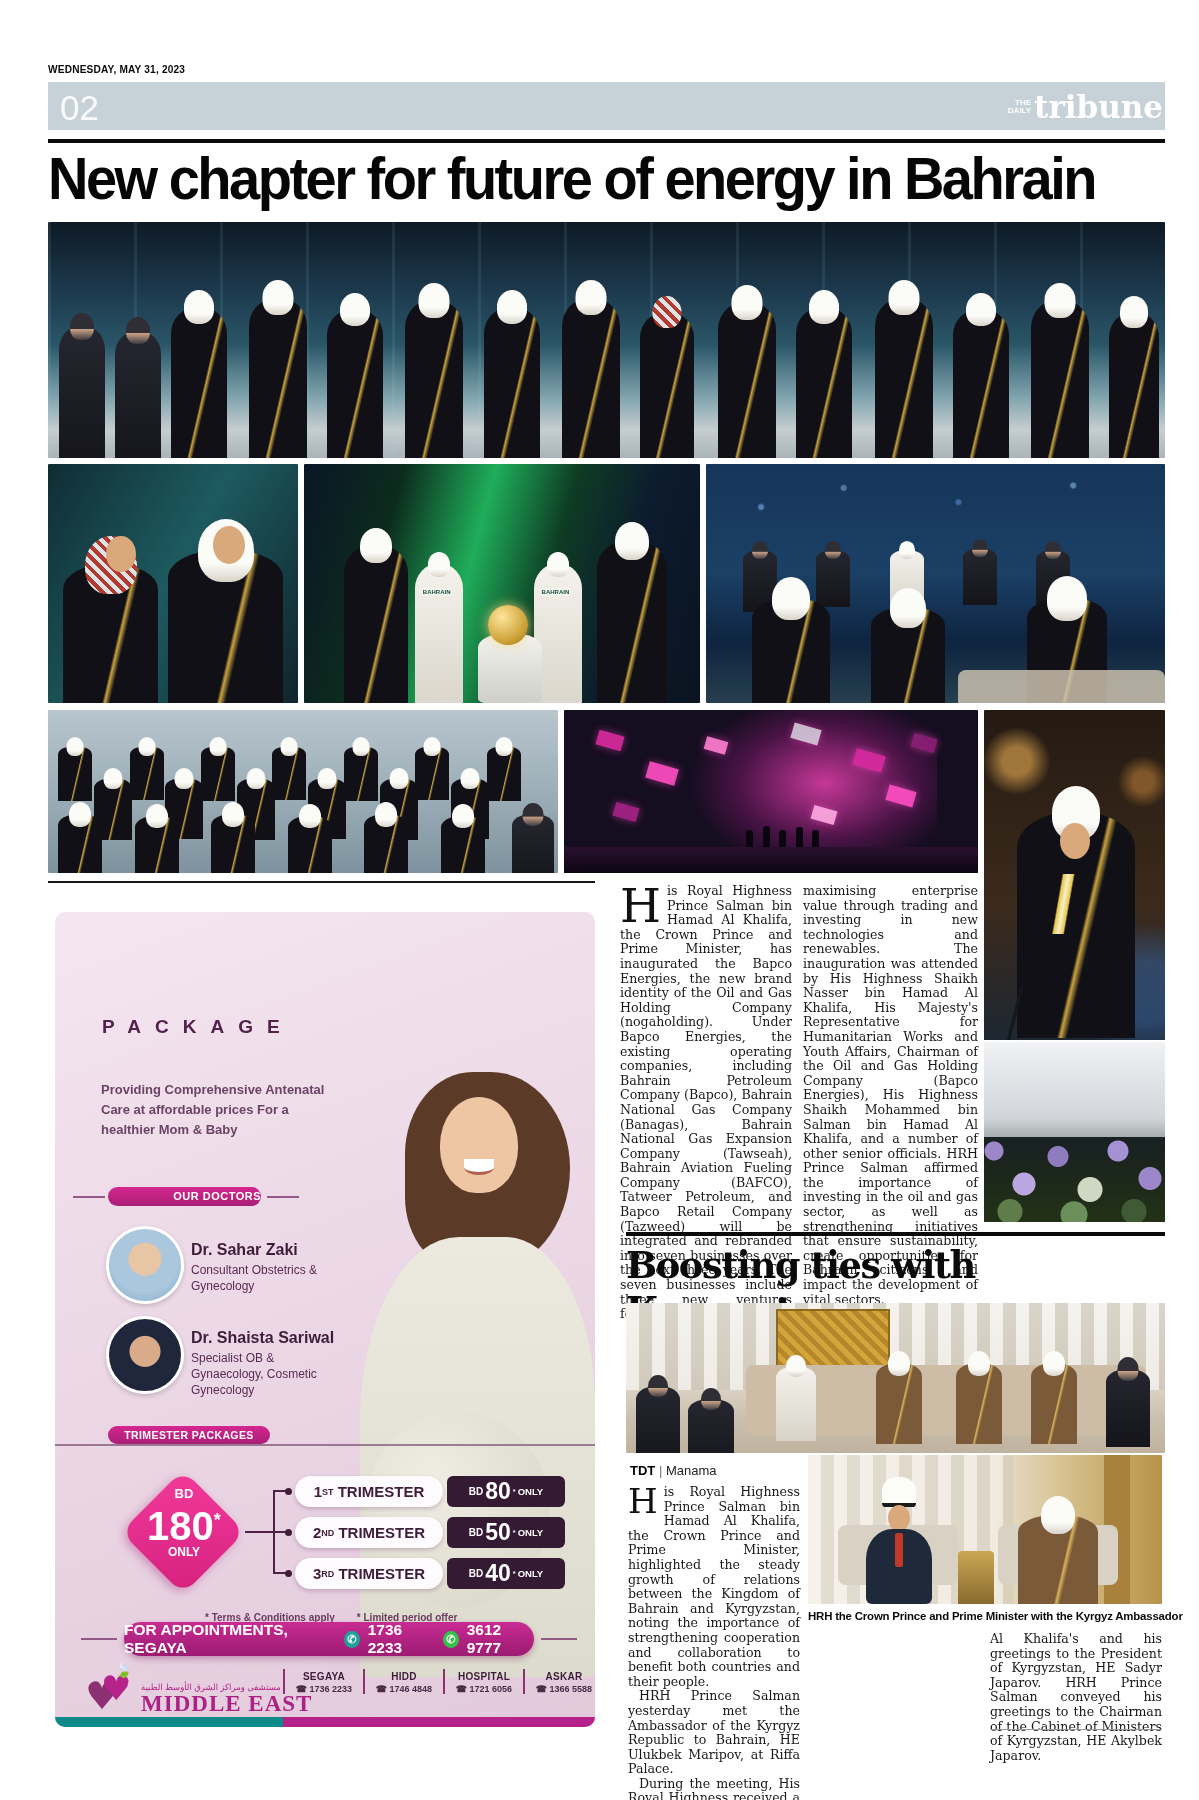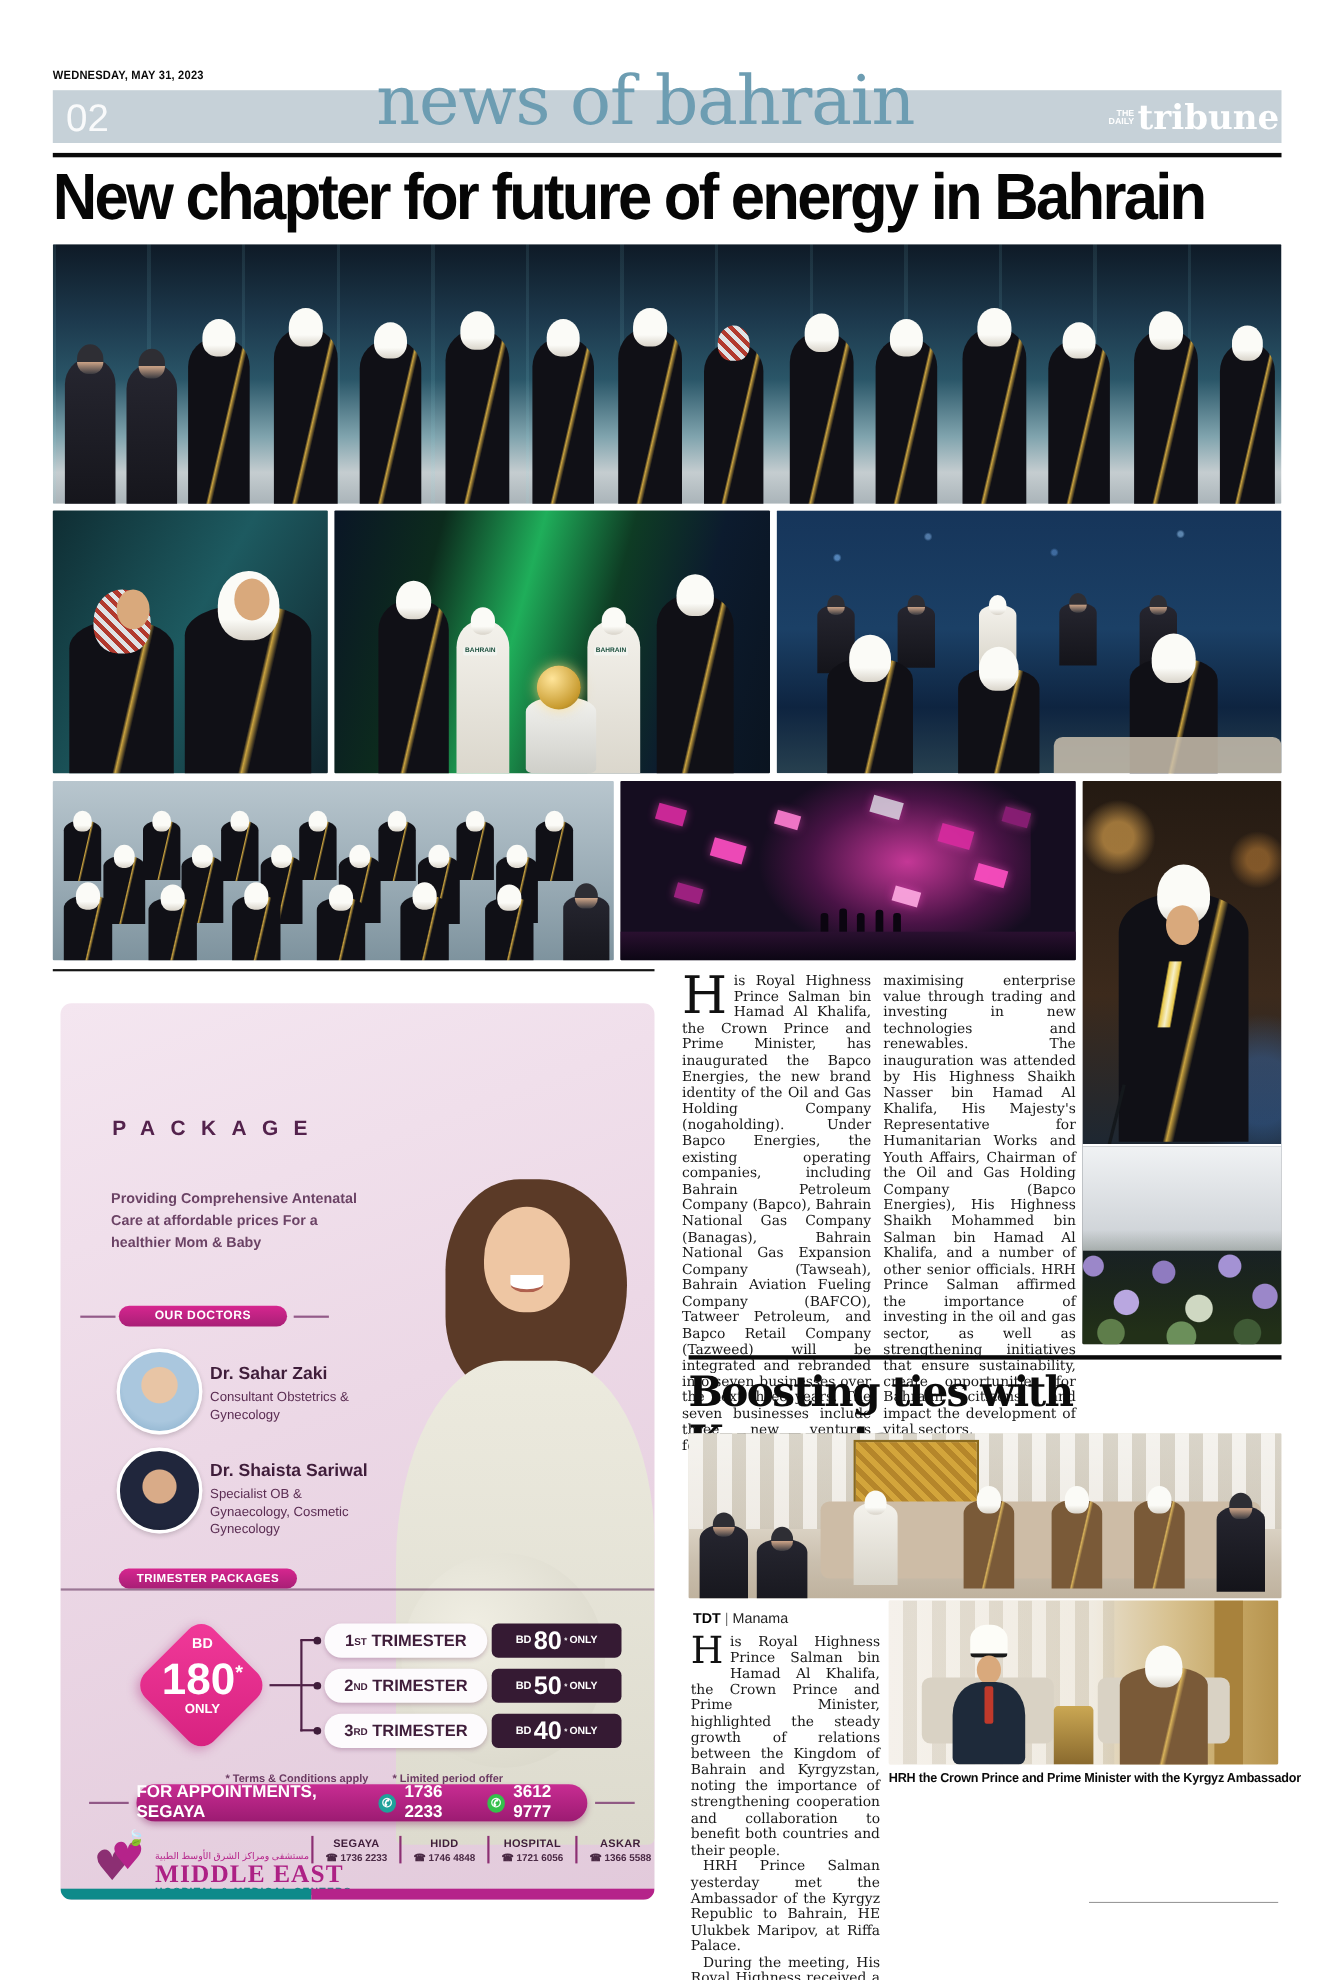--- a/index.html
+++ b/index.html
@@ -173,21 +173,20 @@
   sup.star{font-size:.45em;vertical-align:super;}
 </style>
 </head>
 <body>
 
 <div id="page">
 
   <div class="abs date">WEDNESDAY, MAY 31, 2023</div>
   <div class="abs band"></div>
   <div class="abs pagenum">02</div>
-  <div class="abs masthead">news of bahrain</div>
   <div class="abs brand">
     <span class="stack">
       <span>THE</span>
       <span>DAILY</span>
     </span>
     <span class="tname">tribune</span>
   </div>
   <div class="abs rule1"></div>
   <h1 class="abs headline" style="margin:0;">New chapter for future of energy in Bahrain</h1>
 
@@ -300,21 +299,21 @@
       <i class="abs hair"></i>
       <i class="abs wface"></i>
       <i class="abs wbody"></i>
       <i class="abs wbelly"></i>
     </div>
 
     <div class="abs adsub">PACKAGE</div>
     <div class="abs addesc">Providing Comprehensive Antenatal Care at affordable prices For a healthier Mom &amp; Baby</div>
 
     <div class="abs dash" style="left:18px;top:284px;width:32px;"></div>
-    <div class="abs pill" style="left:53px;top:275px;width:153px;height:19px;font-size:11px;line-height:19px;letter-spacing:.5px;">OUR DOCTORS</div>
+    <div class="abs pill" style="left:53px;top:275px;width:153px;height:19px;font-size:11px;line-height:19px;letter-spacing:.5px;text-align:right;">OUR DOCTORS</div>
     <div class="abs dash" style="left:212px;top:284px;width:32px;"></div>
 
     <div class="abs dcircle" style="left:51px;top:314px;width:72px;height:72px;background:radial-gradient(circle at 50% 42%,#e8c5a5 0 16px,#aac7de 17px 60%,#7fa8c6);"></div>
     <div class="abs docname" style="left:136px;top:329px;">Dr. Sahar Zaki</div>
     <div class="abs docrole" style="left:136px;top:350px;">Consultant Obstetrics &amp; Gynecology</div>
 
     <div class="abs dcircle" style="left:51px;top:404px;width:72px;height:72px;background:radial-gradient(circle at 50% 45%,#d9ab88 0 15px,#20263c 16px 65%,#141a2c);"></div>
     <div class="abs docname" style="left:136px;top:417px;">Dr. Shaista Sariwal</div>
     <div class="abs docrole" style="left:136px;top:438px;">Specialist OB &amp; Gynaecology, Cosmetic Gynecology</div>
 
@@ -448,15 +447,18 @@
     <i class="abs" style="left:74px;top:22px;width:34px;height:26px;background:#fdfdf8;border-radius:45% 45% 12% 12%;border-bottom:4px solid #1a1a1a;"></i>
     <i class="face" style="left:80px;top:50px;width:22px;height:26px;"></i>
     <i class="abs" style="left:58px;top:74px;width:66px;height:75px;background:#1e2a3a;border-radius:40% 40% 6px 6px;"></i>
     <i class="abs" style="left:87px;top:78px;width:8px;height:34px;background:#c0392b;border-radius:2px;"></i>
     <i class="fg brown" style="left:210px;bottom:-10%;width:80px;height:70%;--hs:34px"></i>
     <i class="abs" style="left:150px;top:96px;width:36px;height:53px;background:linear-gradient(180deg,#caa753,#8a6a2e);border-radius:4px 4px 0 0;"></i>
   </div>
 
   <div class="abs caption">HRH the Crown Prince and Prime Minister with the Kyrgyz Ambassador</div>
 
+  <div class="col bodytext" style="left:990px;top:1632px;width:172px;height:100px;">
+    <span>Al Khalifa's and his greetings to the President of Kyrgyzstan, HE Sadyr Japarov. HRH Prince Salman conveyed his greetings to the Chairman of the Cabinet of Ministers of Kyrgyzstan, HE Akylbek Japarov.</span>
+  </div>
   <div class="abs endrule"></div>
 
 </div>
 
 </body></html>

